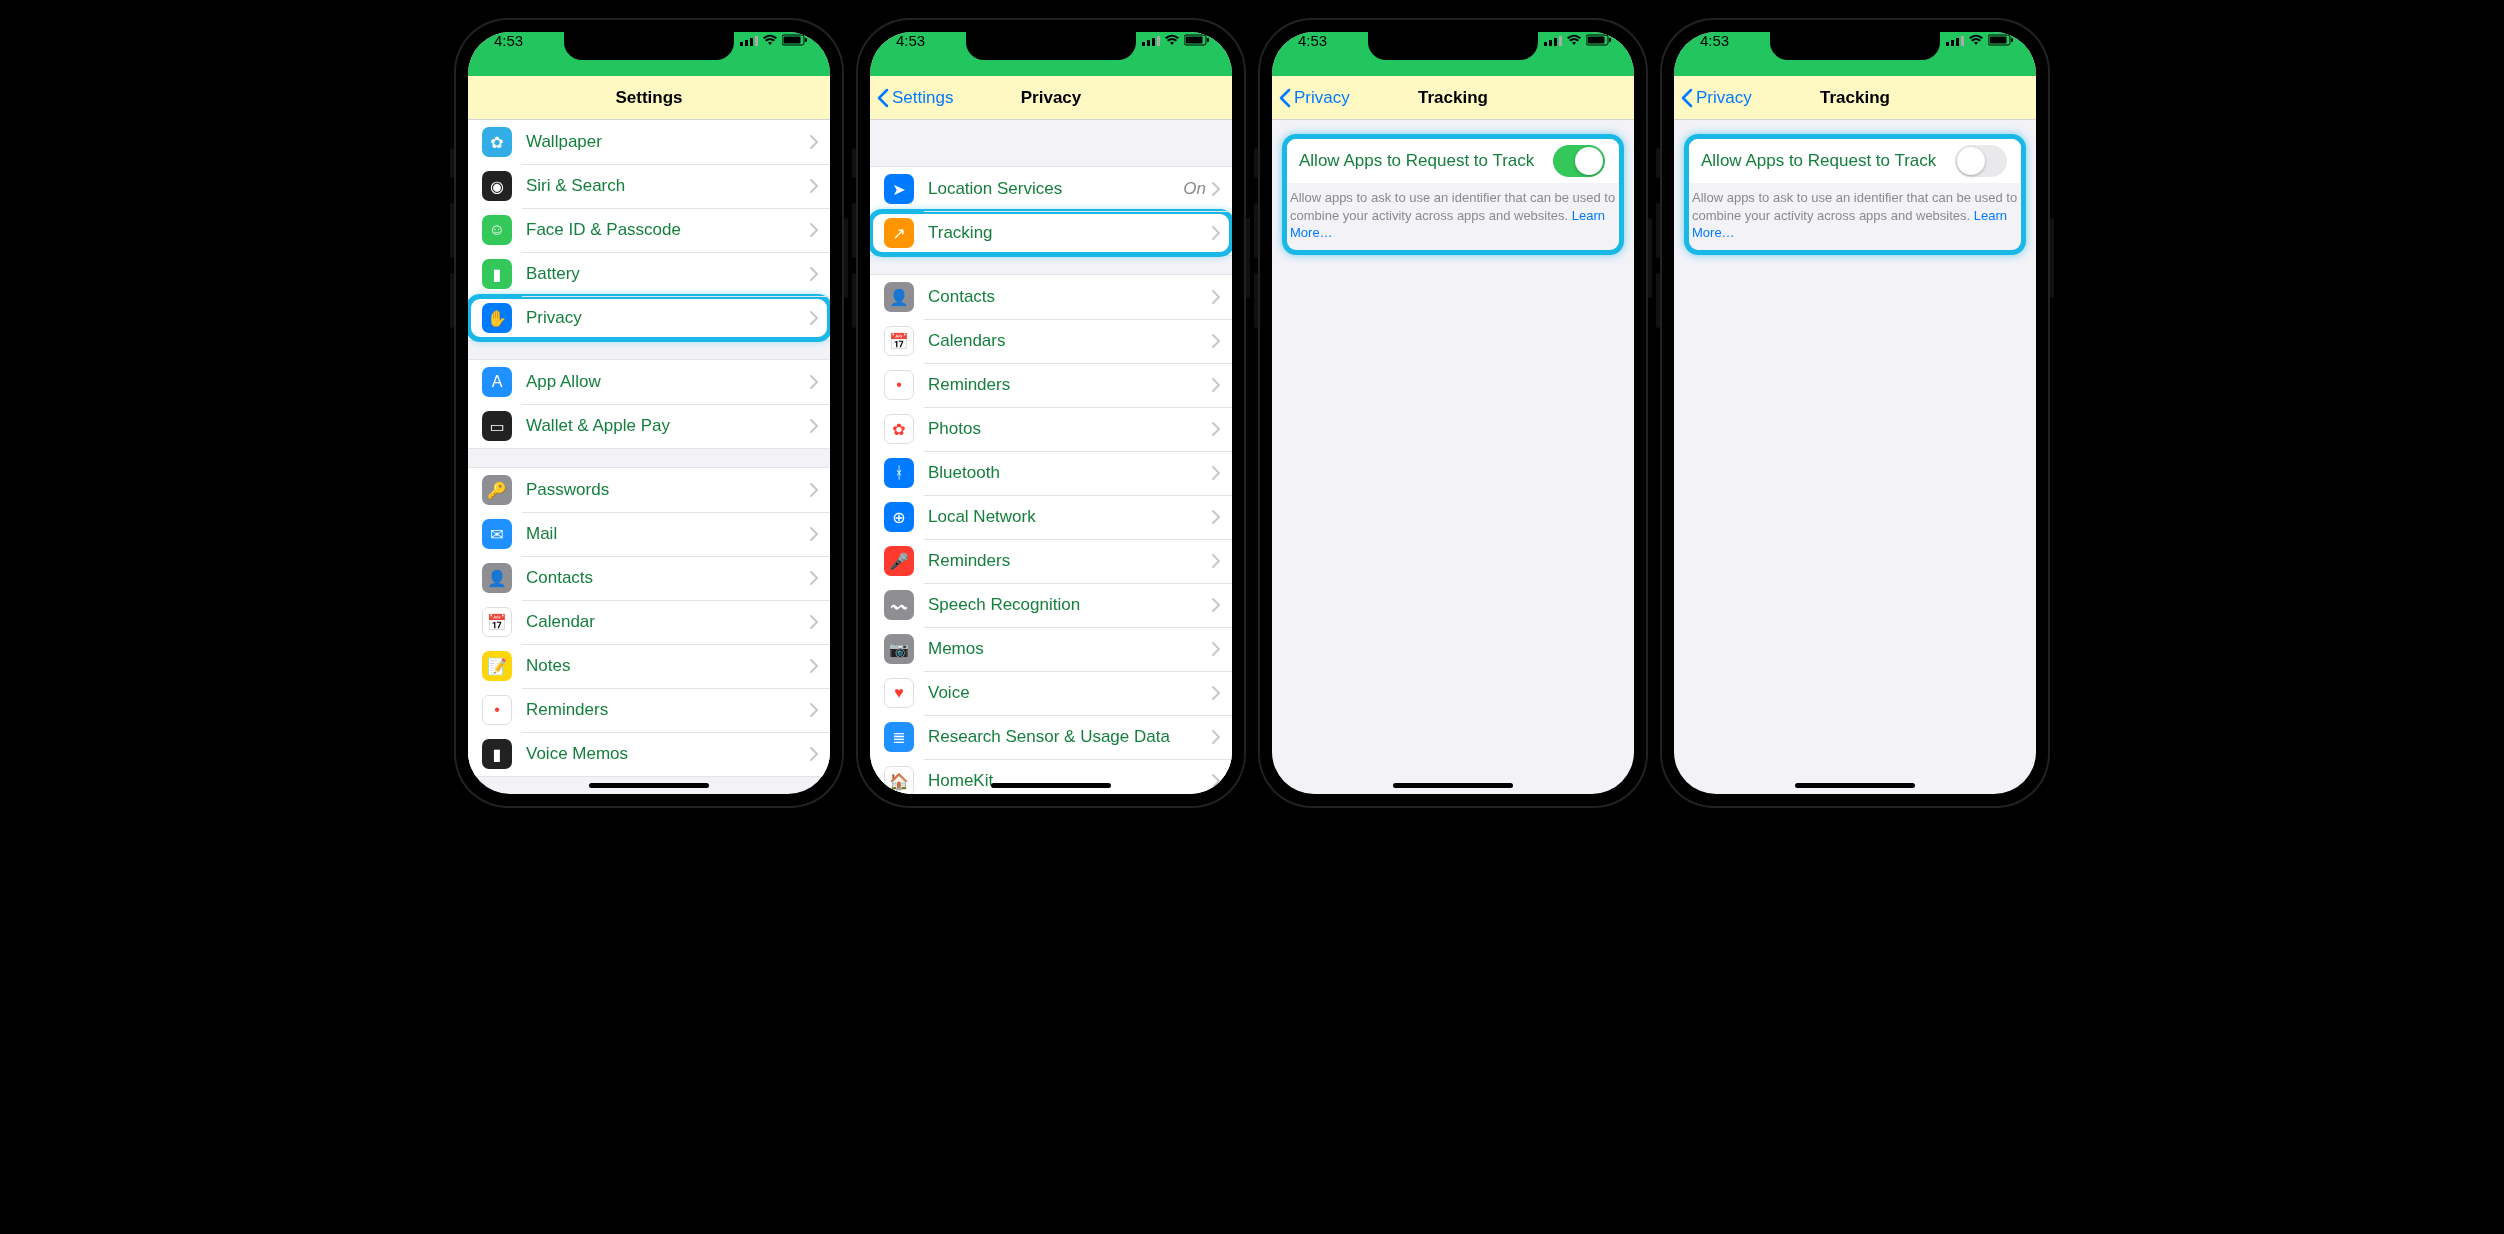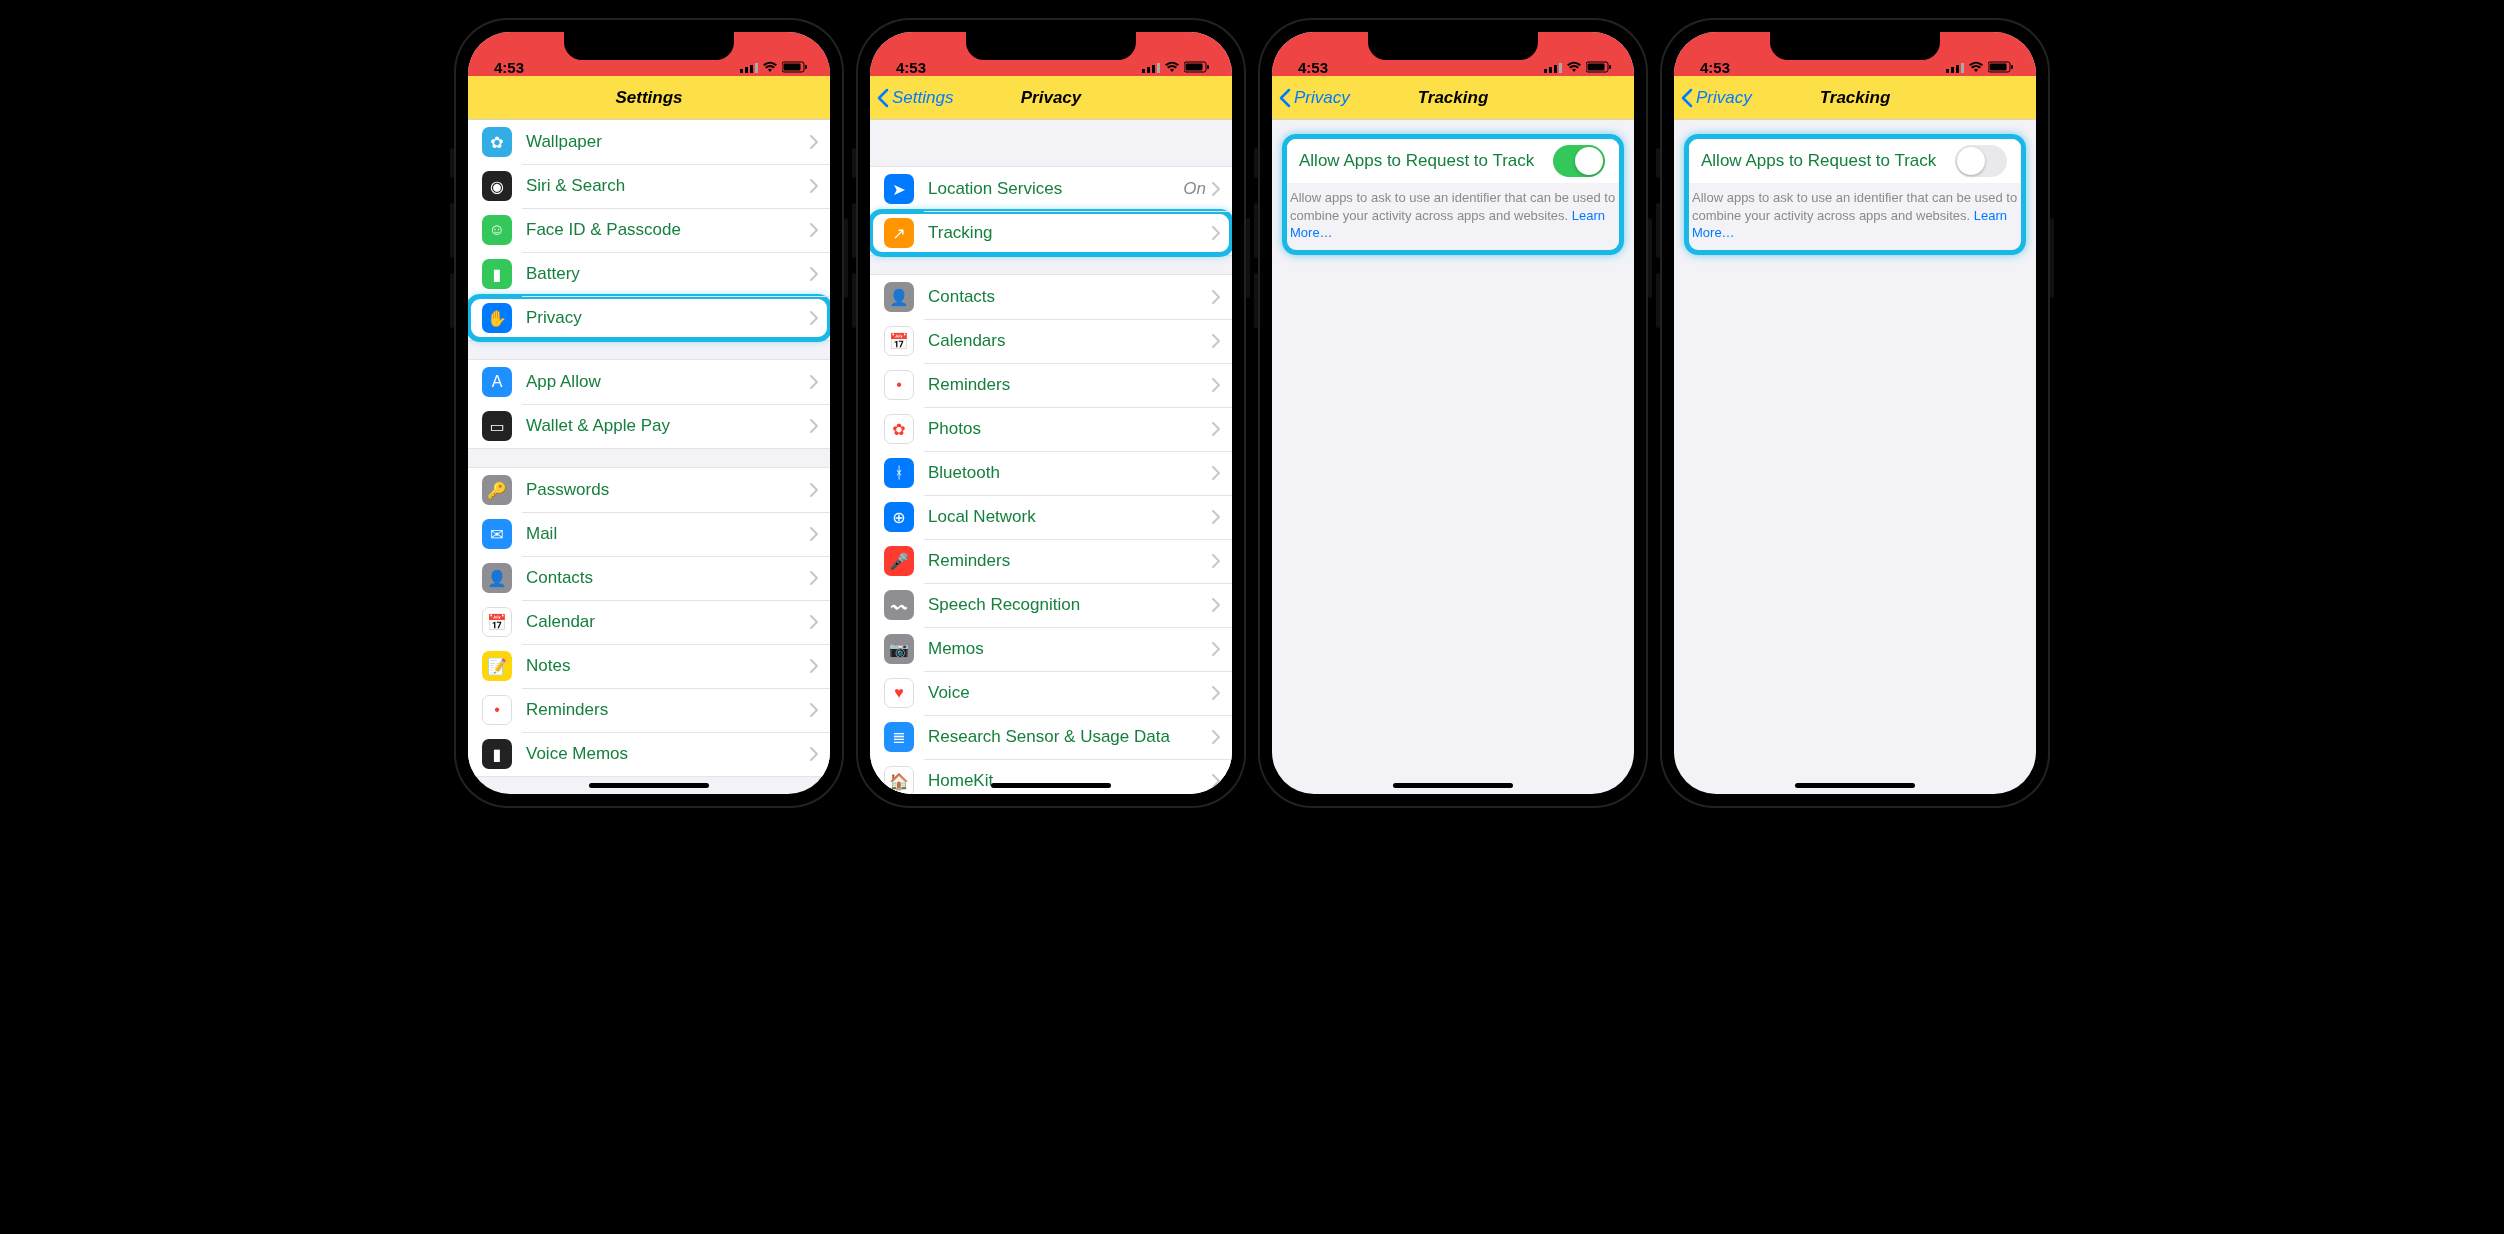--- a/index.html
+++ b/index.html
@@ -42,47 +42,46 @@
     top: 0; left: 50%;
     transform: translateX(-50%);
     width: 170px; height: 28px;
     background: #000;
     border-radius: 0 0 18px 18px;
     z-index: 50;
   }
   .status-bar {
     height: 44px;
     display:flex;
-    align-items:flex-end;
+    align-items:flex-start;
     justify-content:space-between;
     padding: 0 22px 0 26px;
     font-size: 15px;
-    font-weight: 700;
-    background: #ef4444;
+    font-weight: 400;
+    background: #22c55e;
     flex-shrink:0;
   }
   .status-right { display:flex; align-items:center; gap:4px; }
   .sig-dots { display:flex; gap:2px; align-items:flex-end; }
   .sig-dots span { width:3px; background:#000; display:block; }
   .sig-dots span:nth-child(1){height:4px;background:#000}
   .sig-dots span:nth-child(2){height:6px;background:#000}
   .sig-dots span:nth-child(3){height:8px;background:#000}
   .sig-dots span:nth-child(4){height:10px;background:#aaa}
   .wifi-icon, .batt-icon { display:inline-block; }
   .wifi-icon svg { width:16px; height:12px; }
   .batt-icon svg { width:26px; height:12px; }
   .nav-bar {
     height: 44px;
-    background:#fde047;
+    background:#fef9c3;
     border-bottom:1px solid #d1d1d6;
     display:flex;
     align-items:center;
     position:relative;
     flex-shrink:0;
-    font-style:italic;
   }
   .nav-title {
     position:absolute; left:0; right:0;
     text-align:center;
     font-size:17px; font-weight:600;
   }
   .back-btn {
     display:flex; align-items:center;
     color:#007aff; font-size:17px;
     padding-left:6px;

